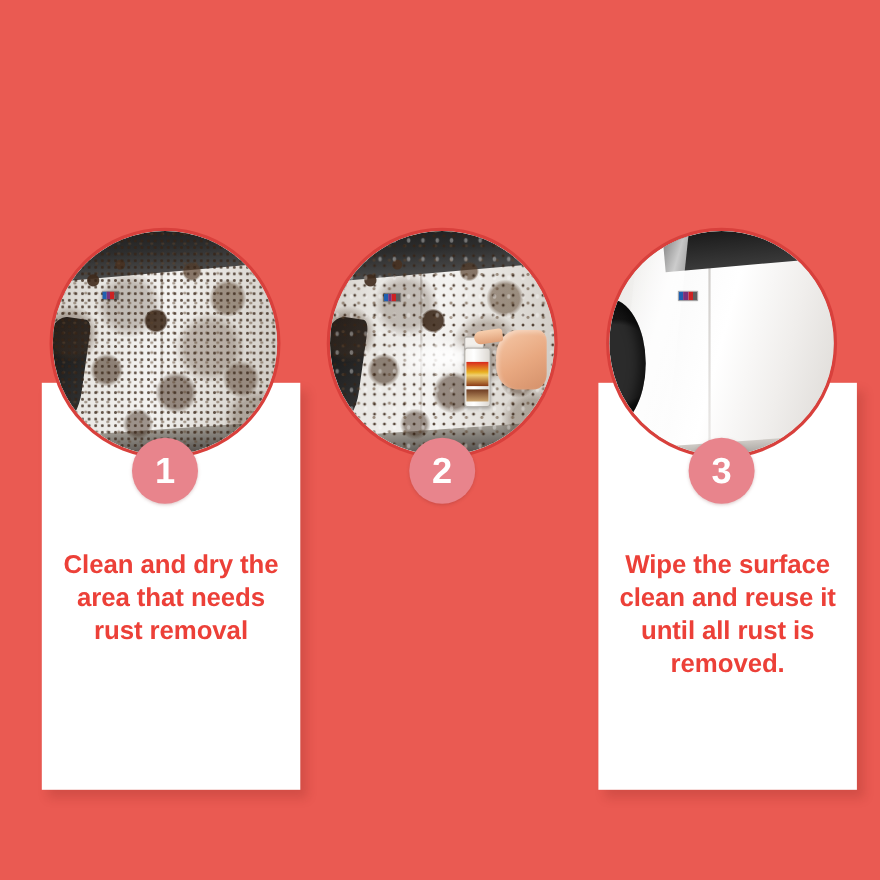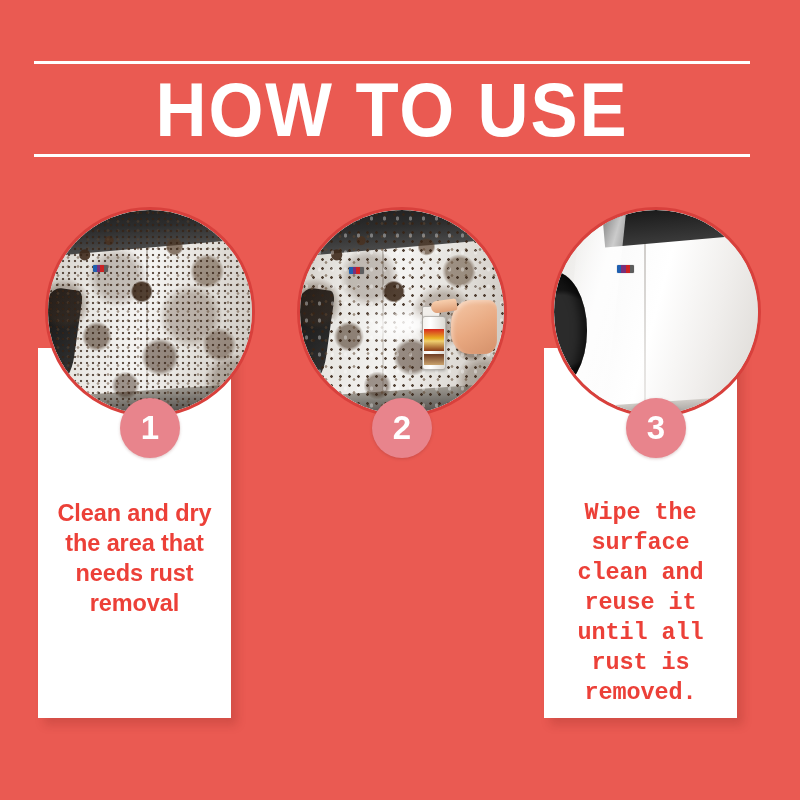--- a/index.html
+++ b/index.html
@@ -61,28 +61,28 @@
     position: absolute;
     left: 0;
     top: 0;
     width: 800px;
     height: 800px;
   }
 
   .card {
     position: absolute;
     top: 348px;
-    width: 193px;
+    width: 235px;
     height: 370px;
     background: #ffffff;
     box-shadow: 6px 7px 9px rgba(120, 30, 25, 0.20);
   }
   .card-1 { left: 38px; }
   .card-2 { left: 290px; }
-  .card-3 { left: 544px; font-family: Liberation Mono, monospace; }
+  .card-3 { left: 544px; }
 
   .card-text {
     position: absolute;
     left: 12px;
     right: 12px;
     top: 150px;
     text-align: center;
     color: #ec4038;
     font-size: 23.5px;
     font-weight: bold;
@@ -329,25 +329,20 @@
   }
   .badge-1 { left: 120px; top: 398px; }
   .badge-2 { left: 372px; top: 398px; }
   .badge-3 { left: 626px; top: 398px; }
 </style>
 </head>
 <body>
 
 <div class="page">
 
-  <div class="header">
-    <div class="rule rule-top"></div>
-    <div class="title">HOW TO USE</div>
-    <div class="rule rule-bottom"></div>
-  </div>
 
   <div class="cards">
 
     <div class="card card-1">
       <div class="card-text">Clean and dry the area that needs rust removal</div>
     </div>
 
 
     <div class="card card-3">
       <div class="card-text">Wipe the surface clean and reuse it until all rust is removed.</div>

